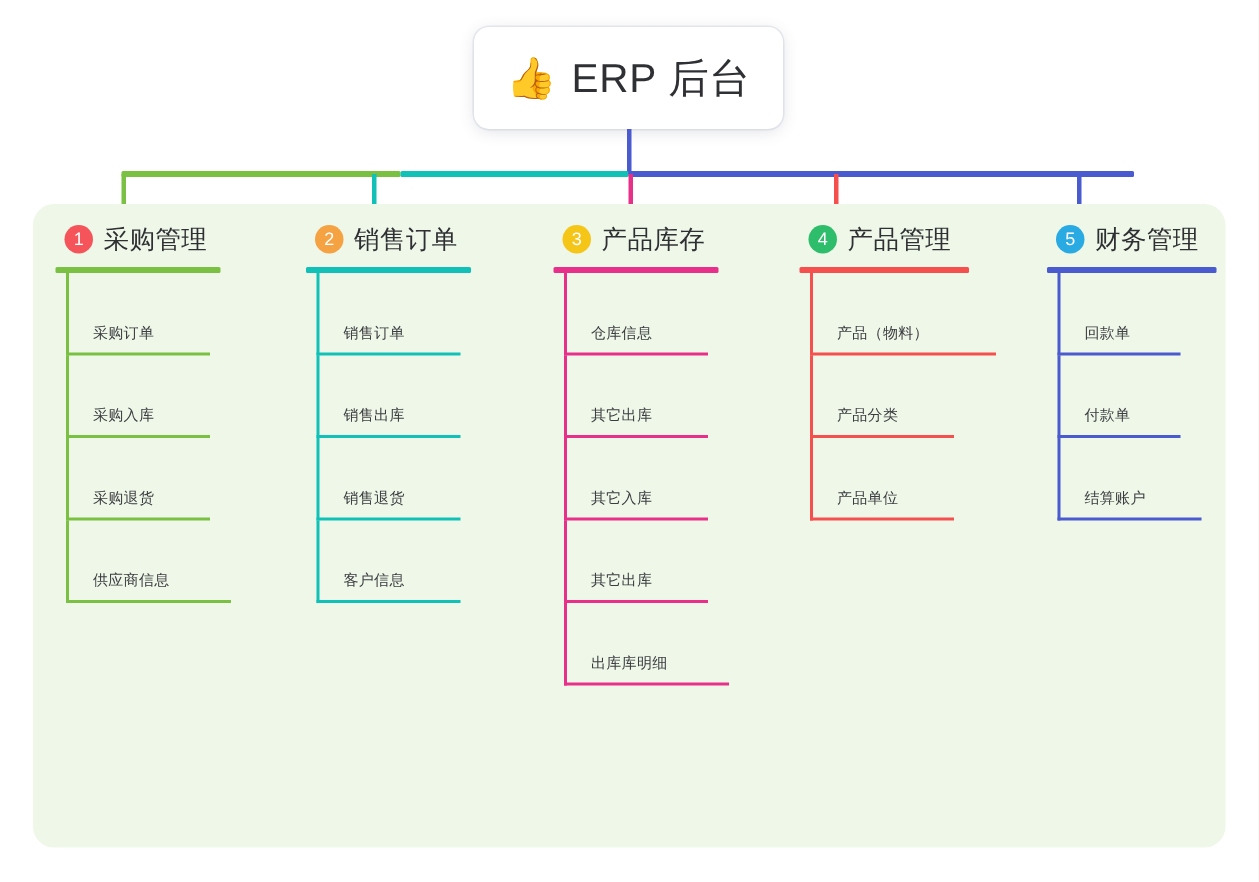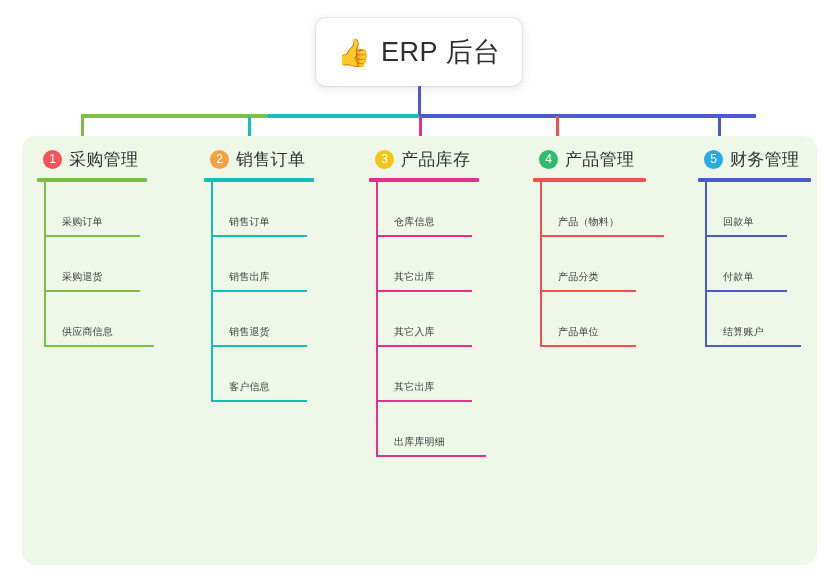--- a/index.html
+++ b/index.html
@@ -194,20 +194,25 @@
         </div>
         <div class="col-underline" style="width: 110px; background: rgb(122, 193, 67);"></div>
         <div class="leaf-list">
           <div class="leaf">
             <span class="spine" style="background: rgb(122, 193, 67);"></span>
             <span class="label">采购订单</span>
             <span class="underline" style="width: 96px; background: rgb(122, 193, 67);"></span>
           </div>
           <div class="leaf">
             <span class="spine" style="background: rgb(122, 193, 67);"></span>
+            <span class="label">采购入库</span>
+            <span class="underline" style="width: 96px; background: rgb(122, 193, 67);"></span>
+          </div>
+          <div class="leaf">
+            <span class="spine" style="background: rgb(122, 193, 67);"></span>
             <span class="label">采购退货</span>
             <span class="underline" style="width: 96px; background: rgb(122, 193, 67);"></span>
           </div>
           <div class="leaf">
             <span class="spine" style="background: rgb(122, 193, 67);"></span>
             <span class="label">供应商信息</span>
             <span class="underline" style="width: 110px; background: rgb(122, 193, 67);"></span>
           </div>
         </div>
       </div>

